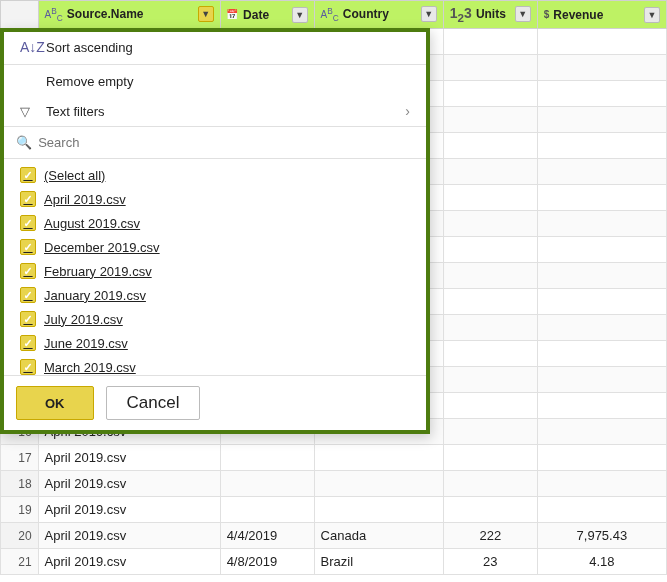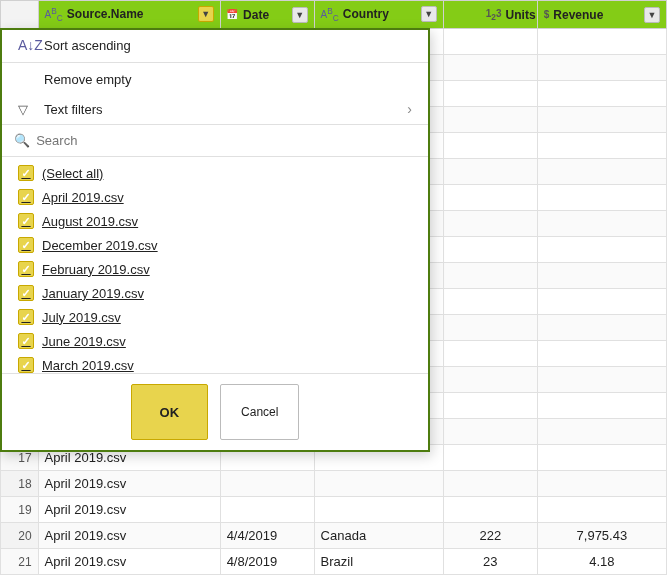--- a/index.html
+++ b/index.html
@@ -27,21 +27,21 @@
     }
 
     col.col-row { width: 32px; }
     col.col-source { width: 155px; }
     col.col-date { width: 80px; }
     col.col-country { width: 110px; }
     col.col-units { width: 80px; }
     col.col-revenue { width: 110px; }
 
     thead tr th {
-      background: #84cc16;
+      background: #bef264;
       border: 1px solid #d0d0d0;
       padding: 4px 6px;
       font-weight: 600;
       font-size: 12px;
       color: #222;
       white-space: nowrap;
       overflow: hidden;
       text-overflow: ellipsis;
       height: 28px;
     }
@@ -107,21 +107,21 @@
     tbody tr:nth-child(even) td { background: #fafafa; }
     tbody tr:nth-child(even) td.row-num { background: #f3f3f3; }
 
     
     .dropdown-overlay {
       position: absolute;
       top: 28px;
       left: 0px;
       width: 430px;
       background: #fff;
-      border: 2px solid #4d7c0f;
+      border: 4px solid #4d7c0f;
       box-shadow: 2px 4px 12px rgba(0,0,0,0.18);
       z-index: 100;
     }
 
     .dropdown-menu-item {
       display: flex;
       align-items: center;
       padding: 7px 16px;
       cursor: pointer;
       font-size: 13px;
@@ -233,43 +233,43 @@
       background: #f0f0f0;
     }
     .checklist-container::-webkit-scrollbar-thumb {
       background: #bbb;
       border-radius: 2px;
     }
 
     
     .dropdown-footer {
       display: flex;
-      justify-content: center;
+      justify-content: flex-start;
       gap: 12px;
       padding: 10px 12px;
       border-top: 1px solid #e0e0e0;
     }
 
     .btn-ok {
       background: #e8d44d;
       border: 1px solid #c8a800;
       color: #222;
       font-size: 13px;
       font-weight: 600;
       padding: 6px 28px;
       cursor: pointer;
       border-radius: 2px;
     }
 
     .btn-cancel {
       background: #fff;
       border: 1px solid #bbb;
       color: #222;
-      font-size: 12px;
-      padding: 20px 20px;
+      font-size: 17px;
+      padding: 6px 20px;
       cursor: pointer;
       border-radius: 2px;
     }
   </style>
 </head>
 <body>
 
 <div class="table-container">
   <table>
     <colgroup>
@@ -299,21 +299,21 @@
         </th>
         <th>
           <div class="header-cell">
             <span class="header-icon" style="font-size:10px;color:#5a5a9e;font-weight:normal;">A<sup>B</sup><sub>C</sub></span>
             <span>Country</span>
             <span class="header-filter-btn">▼</span>
           </div>
         </th>
         <th>
           <div class="header-cell">
-            <span class="header-icon" style="font-size:10px;color:#555;margin-left:36px;">1<sub>2</sub>3</span>
+            <span class="header-icon" style="font-size:14px;color:#555;">1<sub>2</sub>3</span>
             <span>Units</span>
             <span class="header-filter-btn">▼</span>
           </div>
         </th>
         <th>
           <div class="header-cell">
             <span class="header-icon">$</span>
             <span>Revenue</span>
             <span class="header-filter-btn">▼</span>
           </div>

